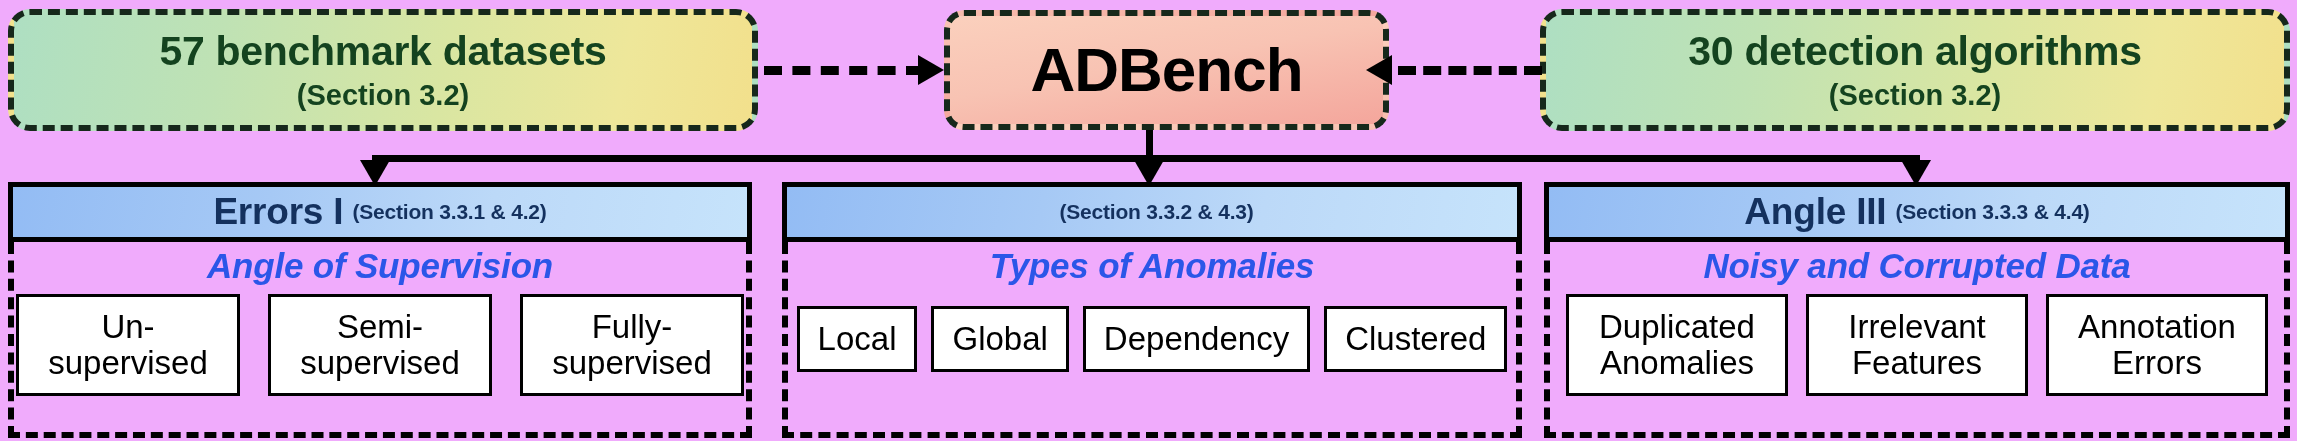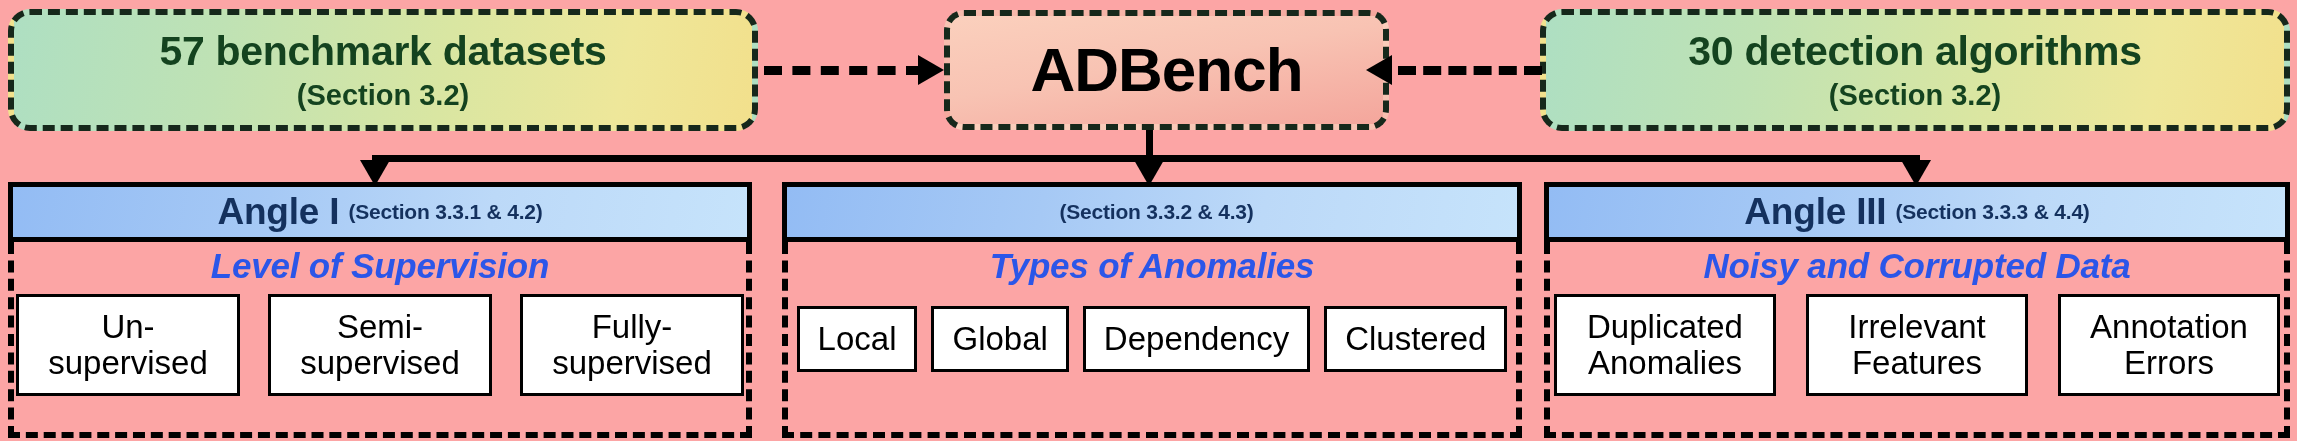--- a/index.html
+++ b/index.html
@@ -10,21 +10,21 @@
   body {
     width: 2297px;
     height: 441px;
     font-family: "Liberation Sans", sans-serif;
     overflow: hidden;
   }
   #stage {
     position: relative;
     width: 2297px;
     height: 441px;
-    background: #fca5a5;
+    background: #f0abfc;
   }
 
   
   .top-box {
     position: absolute;
     box-sizing: border-box;
     border: 6px dashed #16281b;
     border-radius: 22px;
     display: flex;
     flex-direction: column;
@@ -182,21 +182,21 @@
   #panel2 { left: 782px; top: 182px; width: 740px; height: 256px; }
   #panel2 .angle-header { left: 0; top: 0; width: 740px; height: 60px; }
   #panel2 .angle-body   { left: 0; top: 60px; width: 740px; height: 196px; }
   #panel2 .chip-row { gap: 14px; margin-top: 20px; }
   #panel2 .chip { height: 66px; padding: 12px 18px; }
 
   
   #panel3 { left: 1544px; top: 182px; width: 746px; height: 256px; }
   #panel3 .angle-header { left: 0; top: 0; width: 746px; height: 60px; }
   #panel3 .angle-body   { left: 0; top: 60px; width: 746px; height: 196px; }
-  #panel3 .chip-row { gap: 30px; }
+  #panel3 .chip-row { gap: 18px; }
   #panel3 .chip { width: 222px; height: 102px; }
 </style>
 </head>
 <body>
 
 <div id="stage">
 
   <div class="top-box" id="box-datasets">
     <div class="t1">57 benchmark datasets</div>
     <div class="t2">(Section 3.2)</div>
@@ -224,25 +224,25 @@
   <div class="arrowhead arrow-down" style="left:360px; top:160px;"></div>
 
   <div class="v-line" style="left:1146px; top:155px; height:10px;"></div>
   <div class="arrowhead arrow-down" style="left:1134px; top:160px;"></div>
 
   <div class="v-line" style="left:1913px; top:155px; height:10px;"></div>
   <div class="arrowhead arrow-down" style="left:1901px; top:160px;"></div>
 
   <div class="angle-panel" id="panel1">
     <div class="angle-header">
-      <span class="ah-main">Angle I</span>
+      <span class="ah-main">Errors I</span>
       <span class="ah-sub">(Section 3.3.1 &amp; 4.2)</span>
     </div>
     <div class="angle-body">
-      <div class="angle-sub">Level of Supervision</div>
+      <div class="angle-sub">Angle of Supervision</div>
       <div class="chip-row">
         <div class="chip">Un-
 supervised</div>
         <div class="chip">Semi-
 supervised</div>
         <div class="chip">Fully-
 supervised</div>
       </div>
     </div>
   </div>

